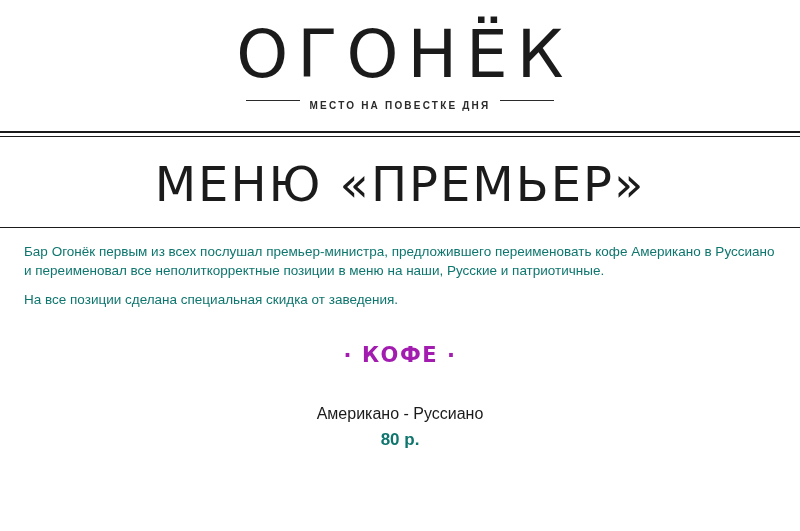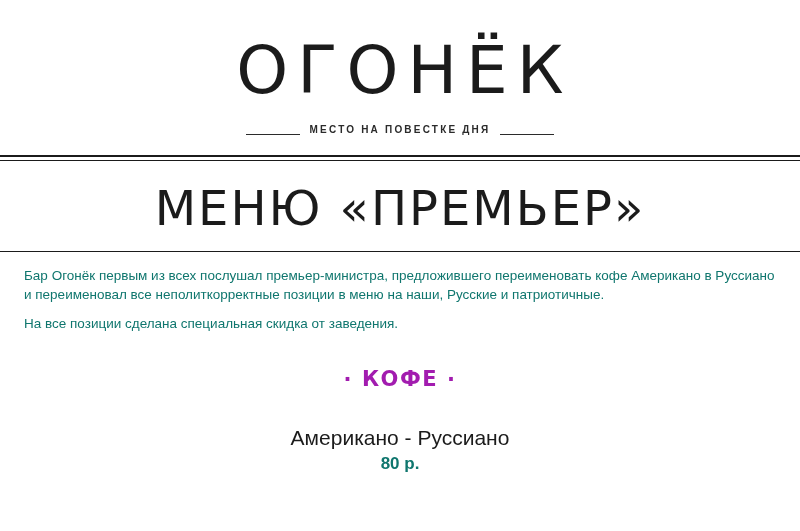--- a/index.html
+++ b/index.html
@@ -17,37 +17,37 @@
   .page {
     position: relative;
     width: 800px;
     height: 531px;
     background: #ffffff;
   }
 
   
   .logo-block {
     text-align: center;
-    padding-top: 34px;
+    padding-top: 18px;
   }
   .logo-title {
     font-family: "DejaVu Sans", sans-serif;
     font-size: 66px;
     line-height: 74px;
     letter-spacing: 9px;
     font-weight: 400;
     color: #1b1b1b;
     text-indent: 9px;
   }
   .logo-sub-wrap {
     display: flex;
-    align-items: flex-end;
+    align-items: flex-start;
     justify-content: center;
     gap: 10px;
-    margin-top: 16px;
+    margin-top: 8px;
   }
   .logo-sub-rule {
     width: 54px;
     height: 0;
     border-top: 1px solid #2b2b2b;
   }
   .logo-sub {
     font-family: "Liberation Sans", sans-serif;
     font-size: 10px;
     letter-spacing: 2.2px;
@@ -117,21 +117,21 @@
     font-family: "DejaVu Sans", sans-serif;
     font-size: 21px;
     letter-spacing: 1.5px;
     font-weight: 700;
     color: #a21caf;
   }
   .item {
     margin-top: 36px;
   }
   .item-name {
-    font-size: 21px;
+    font-size: 16px;
     line-height: 21px;
     color: #1b1b1b;
     text-align: center;
   }
   .item-price {
     font-size: 17px;
     font-weight: 700;
     color: #0f766e;
     margin-top: 6px;
   }

